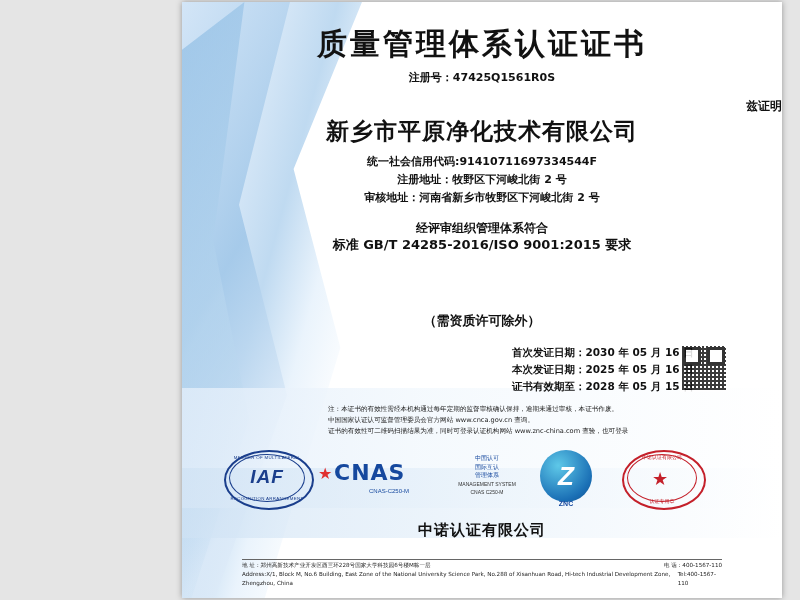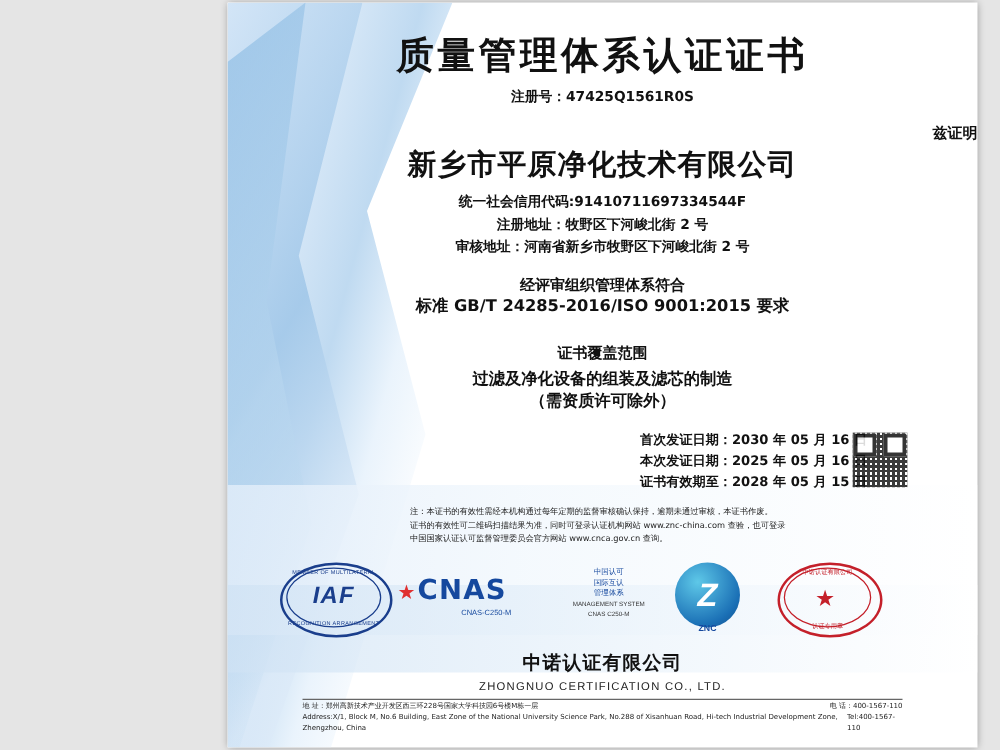--- a/index.html
+++ b/index.html
@@ -209,36 +209,34 @@
       <div class="hereby">兹证明</div>
       <div class="company">新乡市平原净化技术有限公司</div>
 
       <div class="infoline l1">统一社会信用代码:91410711697334544F</div>
       <div class="infoline l2">注册地址：牧野区下河峻北街 2 号</div>
       <div class="infoline l3">审核地址：河南省新乡市牧野区下河峻北街 2 号</div>
 
       <div class="infoline l4 scope-title">经评审组织管理体系符合</div>
       <div class="infoline l5 std">标准 GB/T 24285-2016/ISO 9001:2015 要求</div>
 
-      <div class="infoline l6 scope-title">证书覆盖范围</div>
-      <div class="infoline l7 scope">过滤及净化设备的组装及滤芯的制造</div>
       <div class="infoline l8 scope">（需资质许可除外）</div>
 
       <div class="dates">
         <div>首次发证日期：2030 年 05 月 16 日</div>
         <div>本次发证日期：2025 年 05 月 16 日</div>
         <div>证书有效期至：2028 年 05 月 15 日</div>
       </div>
 
       <div class="qr"></div>
 
       <div class="notes">
         <div>注：本证书的有效性需经本机构通过每年定期的监督审核确认保持，逾期未通过审核，本证书作废。</div>
+        <div>中国国家认证认可监督管理委员会官方网站 www.cnca.gov.cn 查询。</div>
         <div>证书的有效性可二维码扫描结果为准，同时可登录认证机构网站 www.znc-china.com 查验，也可登录</div>
-        <div>中国国家认证认可监督管理委员会官方网站 www.cnca.gov.cn 查询。</div>
       </div>
 
       <div class="logos">
 
         <div class="logo iaf">
           <div class="ring"></div>
           <div class="ring2"></div>
           <div class="top">MEMBER OF MULTILATERAL</div>
           <div class="txt">IAF</div>
           <div class="bot">RECOGNITION ARRANGEMENT</div>
@@ -267,21 +265,20 @@
         <div class="logo seal">
           <div class="oval"></div>
           <div class="oval2"></div>
           <div class="t1">中诺认证有限公司</div>
           <div class="star">★</div>
           <div class="t2">认证专用章</div>
         </div>
       </div>
 
       <div class="issuer">中诺认证有限公司</div>
-      <div class="issuer-en">ZHONGNUO CERTIFICATION CO., LTD.</div>
       <div class="footrule"></div>
 
       <div class="footer">
         <div class="row">
           <span>地    址：郑州高新技术产业开发区西三环228号国家大学科技园6号楼M栋一层</span>
           <span>电  话：400-1567-110</span>
         </div>
         <div class="row">
           <span>Address:X/1, Block M, No.6 Building, East Zone of the National University Science Park, No.288 of Xisanhuan Road, Hi-tech Industrial Development Zone, Zhengzhou, China</span>
           <span>Tel:400-1567-110</span>

